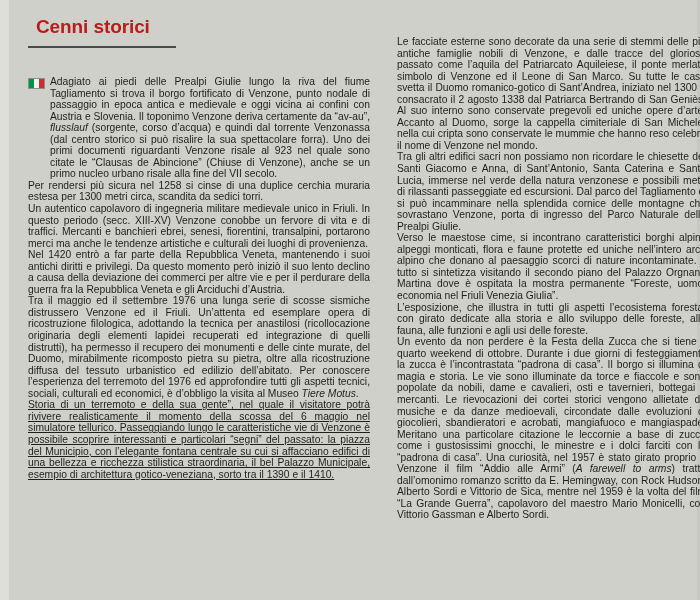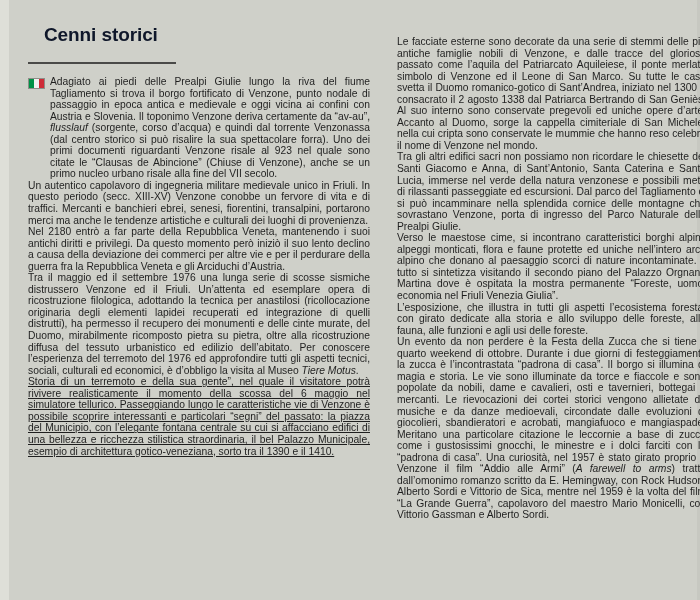--- a/index.html
+++ b/index.html
@@ -52,22 +52,22 @@
     position: absolute;
     left: 19px;
     top: 8px;
     width: 342px;
   }
   #page-title {
     font-size: 19px;
     font-weight: bold;
     letter-spacing: -0.1px;
     line-height: 22px;
-    margin: 16px;
-    color: #0f172a;
+    margin: 8px;
+    color: #b91c1c;
   }
   #title-rule {
     margin-top: 2px;
     width: 148px;
     height: 2px;
     background: #4a4a48;
   }
 
   
   .column {
@@ -138,24 +138,25 @@
 
       <p class="para flag-para">
         <svg id="flag-icon" viewBox="0 0 30 20" preserveAspectRatio="none">
           <rect x="0" y="0" width="10" height="20" fill="#009246"></rect>
           <rect x="10" y="0" width="10" height="20" fill="#f1f2f1"></rect>
           <rect x="20" y="0" width="10" height="20" fill="#ce2b37"></rect>
         </svg>
         <span>Adagiato ai piedi delle Prealpi Giulie lungo la riva del fiume Tagliamento si trova il borgo fortificato di Venzone, punto nodale di passaggio in epoca antica e medievale e oggi vicina ai confini con Austria e Slovenia. Il toponimo Venzone deriva certamente da “av-au”, </span><span class="it">flusslauf</span><span> (sorgente, corso d’acqua) e quindi dal torrente Venzonassa (dal centro storico si può risalire la sua spettacolare forra). Uno dei primi documenti riguardanti Venzone risale al 923 nel quale sono citate le “Clausas de Abincione” (Chiuse di Venzone), anche se un primo nucleo urbano risale alla fine del VII secolo.</span>
       </p>
 
+      <p class="para">Per rendersi più sicura nel 1258 si cinse di una duplice cerchia muraria estesa per 1300 metri circa, scandita da sedici torri.</p>
 
       <p class="para">Un autentico capolavoro di ingegneria militare medievale unico in Friuli. In questo periodo (secc. XIII-XV) Venzone conobbe un fervore di vita e di traffici. Mercanti e banchieri ebrei, senesi, fiorentini, transalpini, portarono merci ma anche le tendenze artistiche e culturali dei luoghi di provenienza.</p>
 
-      <p class="para">Nel 2180 entrò a far parte della Repubblica Veneta, mantenendo i suoi antichi diritti e privilegi. Da questo momento però iniziò il suo lento declino a causa della deviazione dei commerci per altre vie e per il perdurare della guerra fra la Repubblica Veneta e gli Arciduchi d’Austria.</p>
+      <p class="para">Nel 1420 entrò a far parte della Repubblica Veneta, mantenendo i suoi antichi diritti e privilegi. Da questo momento però iniziò il suo lento declino a causa della deviazione dei commerci per altre vie e per il perdurare della guerra fra la Repubblica Veneta e gli Arciduchi d’Austria.</p>
 
       <p class="para">
         <span>Tra il maggio ed il settembre 1976 una lunga serie di scosse sismiche distrussero Venzone ed il Friuli. Un’attenta ed esemplare opera di ricostruzione filologica, adottando la tecnica per anastilosi (ricollocazione originaria degli elementi lapidei recuperati ed integrazione di quelli distrutti), ha permesso il recupero dei monumenti e delle cinte murate, del Duomo, mirabilmente ricomposto pietra su pietra, oltre alla ricostruzione diffusa del tessuto urbanistico ed edilizio dell’abitato. Per conoscere l’esperienza del terremoto del 1976 ed approfondire tutti gli aspetti tecnici, sociali, culturali ed economici, è d’obbligo la visita al Museo </span><span class="it">Tiere Motus</span><span>.</span>
       </p>
 
       <p class="para last-left">Storia di un terremoto e della sua gente”, nel quale il visitatore potrà rivivere realisticamente il momento della scossa del 6 maggio nel simulatore tellurico. Passeggiando lungo le caratteristiche vie di Venzone è possibile scoprire interessanti e particolari “segni” del passato: la piazza del Municipio, con l’elegante fontana centrale su cui si affacciano edifici di una bellezza e ricchezza stilistica straordinaria, il bel Palazzo Municipale, esempio di architettura gotico-veneziana, sorto tra il 1390 e il 1410.</p>
     </div>
 
     <div id="col-right" class="column">
 

